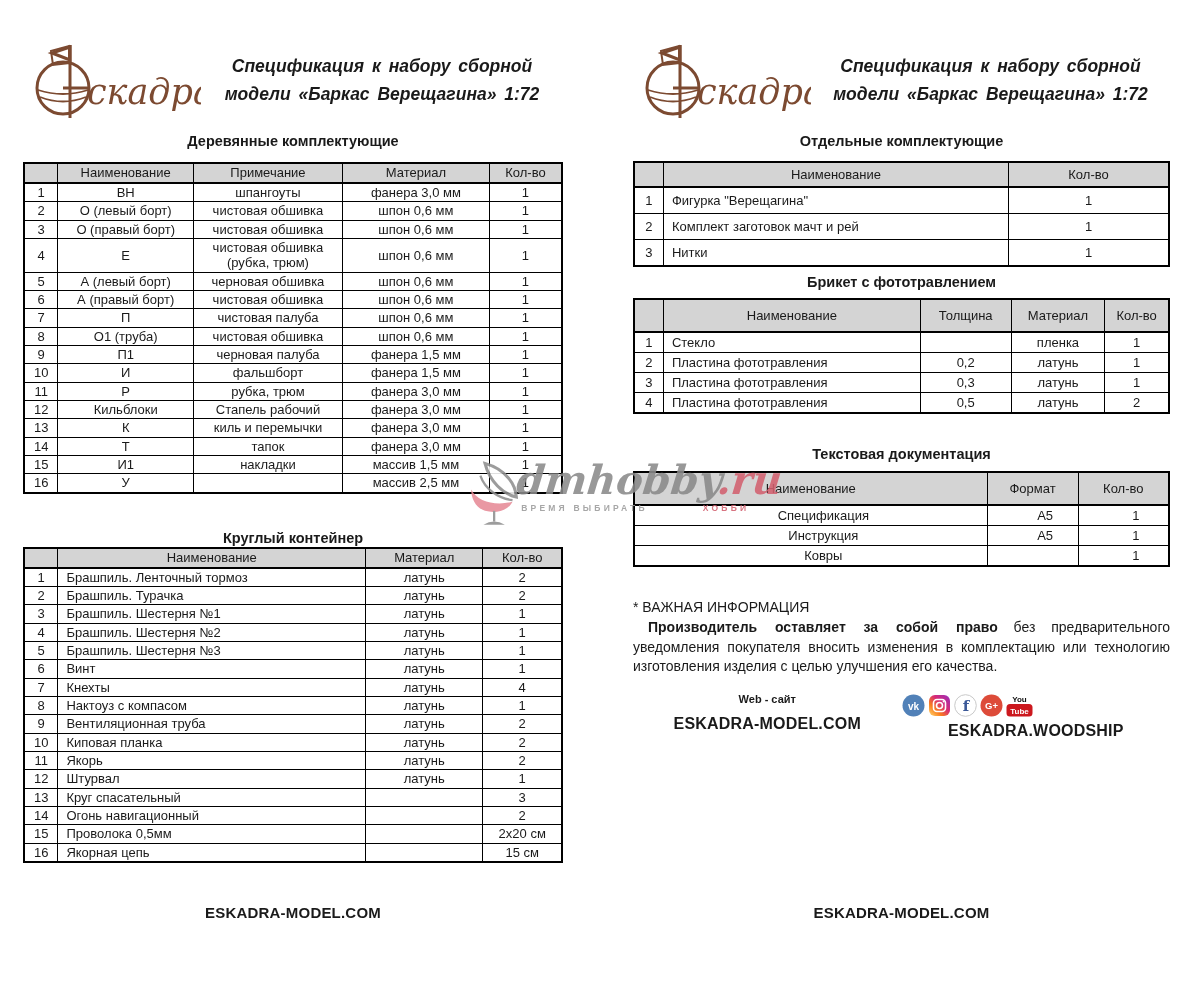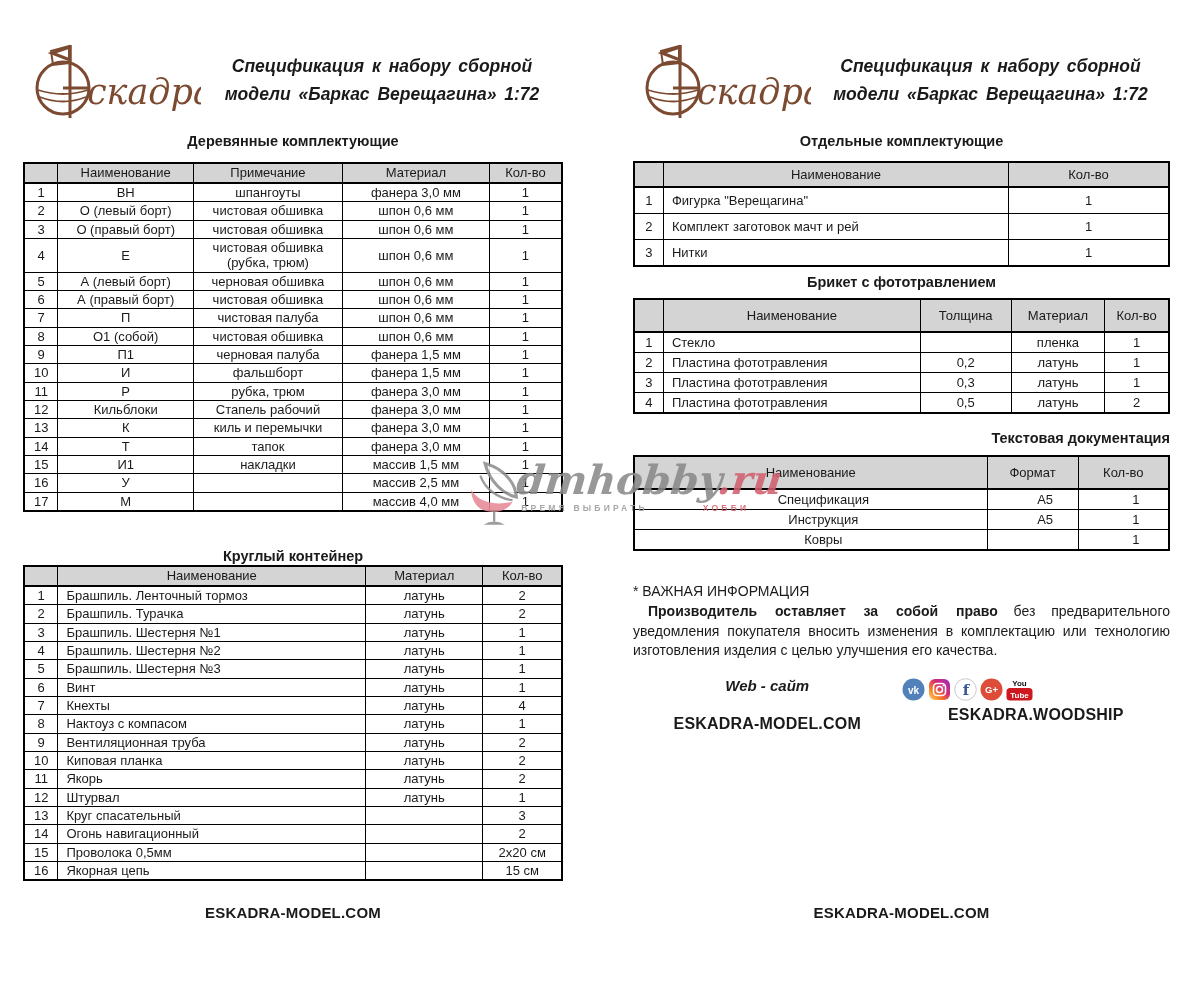--- a/index.html
+++ b/index.html
@@ -20,21 +20,21 @@
   }
 
   
   h2.section{
     text-align:center;font-size:14.5px;font-weight:bold;margin:0;
   }
   #col-left h2.sec-wood{margin-top:11px;}
   #col-left h2.sec-container{margin-top:36px;margin-bottom:1px;}
   #col-right h2.sec-separate{margin-top:11px;}
   #col-right h2.sec-photoetch{margin-top:7px;margin-bottom:8px;}
-  #col-right h2.sec-docs{margin-top:16px;margin-bottom:9px;text-align:right;}
+  #col-right h2.sec-docs{margin-top:32px;margin-bottom:9px;}
 
   
   table{border-collapse:collapse;width:100%;table-layout:fixed;border:2px solid #000;}
   th,td{
     border:1px solid #000;font-size:13px;text-align:center;vertical-align:middle;
     padding:1px 3px;overflow:hidden;font-weight:normal;line-height:1.18;
   }
   th{background:#d4d4d4;border-bottom:2px solid #000;}
   td.l{text-align:left;padding-left:8px;}
   .t-wood{margin-top:13px;}
@@ -51,21 +51,21 @@
   .t-docs td{height:17px;padding-left:28px;}
 
   
   .info{margin-top:31px;font-size:14px;line-height:1.38;}
   .info .head{margin-bottom:1px;}
   .info p{margin:0;text-align:justify;}
   .info b{word-spacing:2px;padding-left:15px;}
   .links-heading{text-align:center;font-weight:bold;font-size:14.5px;margin-top:15px;}
   .links-row{display:flex;margin-top:17px;}
   .links-row .half{width:50%;text-align:center;}
-  .web-label{font-weight:bold;font-size:15px;margin-bottom:21px;font-style:italic;}
+  .web-label{font-weight:bold;font-size:11px;margin-bottom:10px;}
   .site-url{font-weight:bold;font-size:16px;letter-spacing:.2px;}
   .icons{display:flex;gap:3px;align-items:center;justify-content:flex-start;height:24px;margin-bottom:5px;}
 
   .footer{
     position:absolute;top:862px;width:100%;text-align:center;
     font-weight:bold;font-size:15px;letter-spacing:.2px;
   }
 
   
   .watermark{
@@ -172,21 +172,21 @@
         </tr>
         <tr>
           <td>7</td>
           <td>П</td>
           <td>чистовая палуба</td>
           <td>шпон 0,6 мм</td>
           <td>1</td>
         </tr>
         <tr>
           <td>8</td>
-          <td>О1 (собой)</td>
+          <td>О1 (труба)</td>
           <td>чистовая обшивка</td>
           <td>шпон 0,6 мм</td>
           <td>1</td>
         </tr>
         <tr>
           <td>9</td>
           <td>П1</td>
           <td>черновая палуба</td>
           <td>фанера 1,5 мм</td>
           <td>1</td>
@@ -231,27 +231,20 @@
           <td>И1</td>
           <td>накладки</td>
           <td>массив 1,5 мм</td>
           <td>1</td>
         </tr>
         <tr>
           <td>16</td>
           <td>У</td>
           <td></td>
           <td>массив 2,5 мм</td>
-          <td>1</td>
-        </tr>
-        <tr>
-          <td>17</td>
-          <td>М</td>
-          <td></td>
-          <td>массив 4,0 мм</td>
           <td>1</td>
         </tr>
       </tbody>
     </table>
 
   <h2 class="section sec-container">Круглый контейнер</h2>
   <table class="t-container">
       <colgroup>
         <col style="width: 6.3%;">
         <col style="width: 57.2%;">

